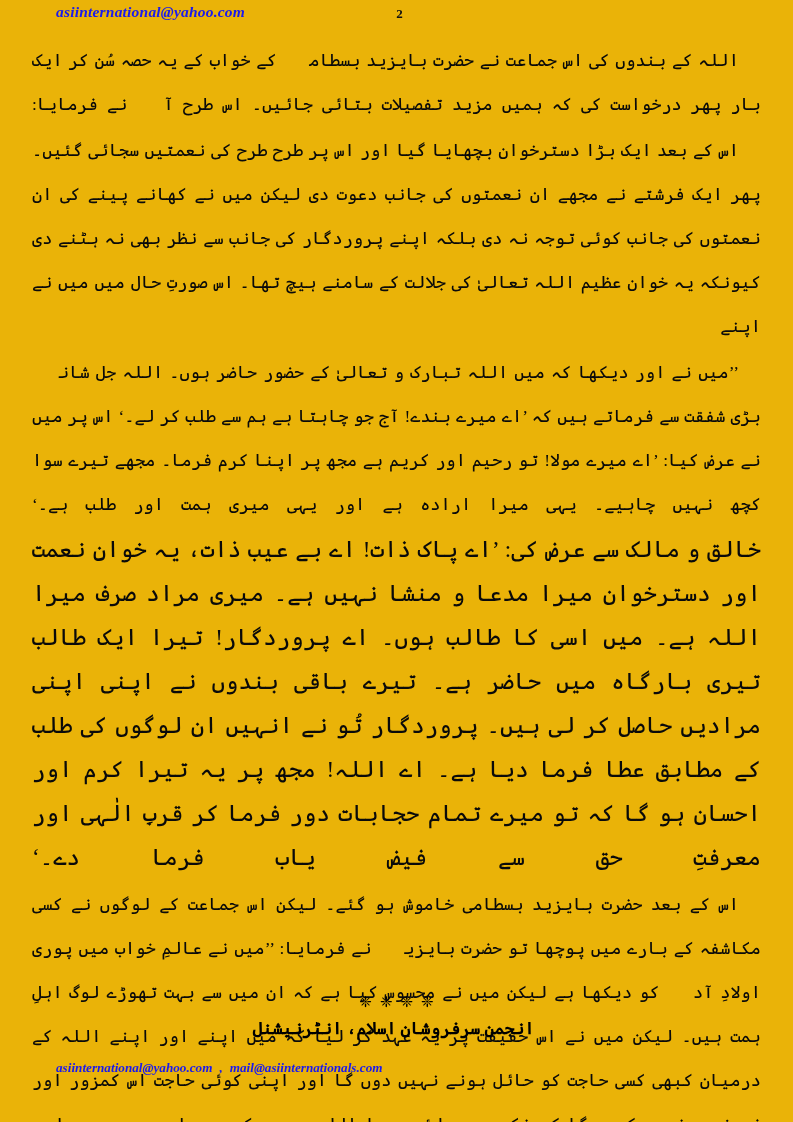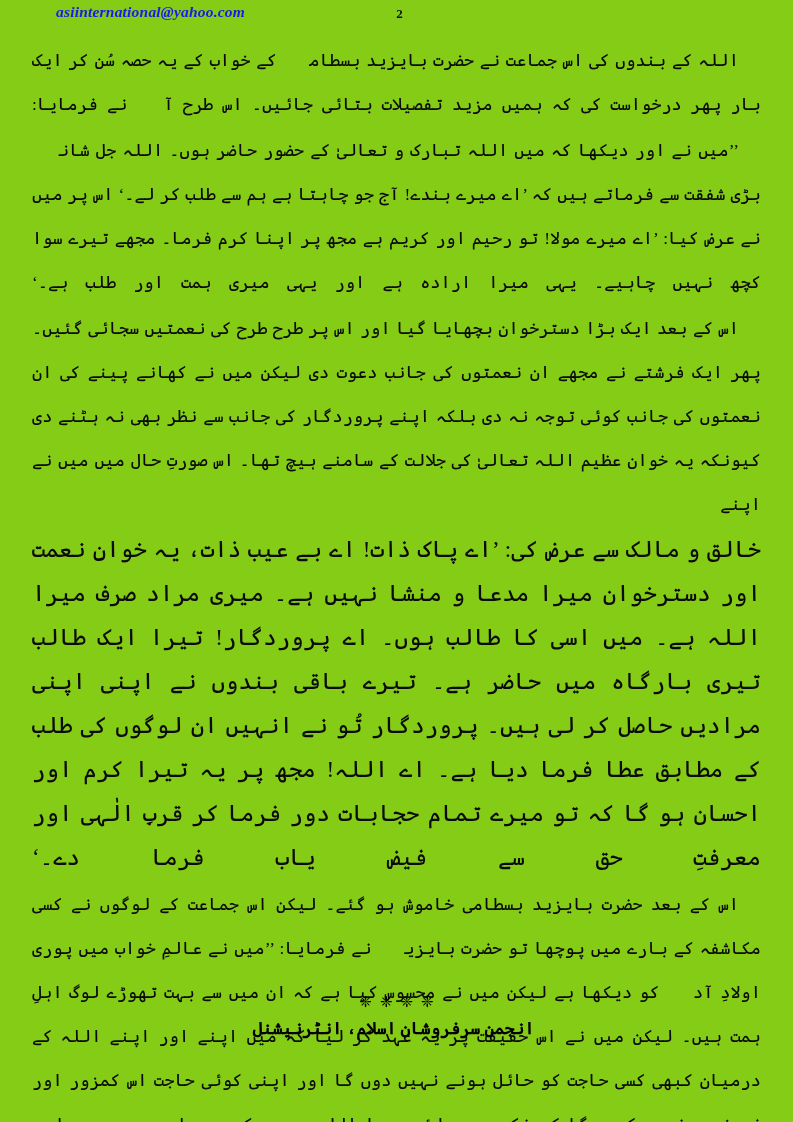--- a/index.html
+++ b/index.html
@@ -15,21 +15,21 @@
     overflow: hidden;
     font-family: "Liberation Serif", "DejaVu Serif", serif;
     -webkit-font-smoothing: antialiased;
   }
 
   .page {
     position: absolute;
     inset: 0;
     width: 793px;
     height: 1122px;
-    background: #84cc16;
+    background: #eab308;
   }
 
   
   .page-header {
     position: absolute;
     top: 0;
     left: 0;
     width: 793px;
     height: 34px;
   }
@@ -171,37 +171,40 @@
 
   <div class="page-header">
     <div class="header-email">asiinternational@yahoo.com</div>
     <div class="header-pageno">2</div>
   </div>
 
   <div class="content">
 
     <p class="para">اللہ کے بندوں کی اس جماعت نے حضرت بایزید بسطامیؒ کے خواب کے یہ حصہ سُن کر ایک بار پھر درخواست کی کہ ہمیں مزید تفصیلات بتائی جائیں۔ اس طرح آپؒ نے فرمایا:</p>
 
+    <p class="para">اس کے بعد ایک بڑا دسترخوان بچھایا گیا اور اس پر طرح طرح کی نعمتیں سجائی گئیں۔ پھر ایک فرشتے نے مجھے ان نعمتوں کی جانب دعوت دی لیکن میں نے کھانے پینے کی ان نعمتوں کی جانب کوئی توجہ نہ دی بلکہ اپنے پروردگار کی جانب سے نظر بھی نہ ہٹنے دی کیونکہ یہ خوان عظیم اللہ تعالیٰ کی جلالت کے سامنے ہیچ تھا۔ اس صورتِ حال میں میں نے اپنے</p>
+
     <p class="para">’’میں نے اور دیکھا کہ میں اللہ تبارک و تعالیٰ کے حضور حاضر ہوں۔ اللہ جل شانہٗ بڑی شفقت سے فرماتے ہیں کہ ’اے میرے بندے! آج جو چاہتا ہے ہم سے طلب کر لے۔‘ اس پر میں نے عرض کیا: ’اے میرے مولا! تو رحیم اور کریم ہے مجھ پر اپنا کرم فرما۔ مجھے تیرے سوا کچھ نہیں چاہیے۔ یہی میرا ارادہ ہے اور یہی میری ہمت اور طلب ہے۔‘</p>
-
-    <p class="para">اس کے بعد ایک بڑا دسترخوان بچھایا گیا اور اس پر طرح طرح کی نعمتیں سجائی گئیں۔ پھر ایک فرشتے نے مجھے ان نعمتوں کی جانب دعوت دی لیکن میں نے کھانے پینے کی ان نعمتوں کی جانب کوئی توجہ نہ دی بلکہ اپنے پروردگار کی جانب سے نظر بھی نہ ہٹنے دی کیونکہ یہ خوان عظیم اللہ تعالیٰ کی جلالت کے سامنے ہیچ تھا۔ اس صورتِ حال میں میں نے اپنے</p>
 
     <p class="para bold noindent">خالق و مالک سے عرض کی: ’اے پاک ذات! اے بے عیب ذات، یہ خوانِ نعمت اور دسترخوان میرا مدعا و منشا نہیں ہے۔ میری مراد صرف میرا اللہ ہے۔ میں اسی کا طالب ہوں۔ اے پروردگار! تیرا ایک طالب تیری بارگاہ میں حاضر ہے۔ تیرے باقی بندوں نے اپنی اپنی مرادیں حاصل کر لی ہیں۔ پروردگار تُو نے انہیں ان لوگوں کی طلب کے مطابق عطا فرما دیا ہے۔ اے اللہ! مجھ پر یہ تیرا کرم اور احسان ہو گا کہ تو میرے تمام حجابات دور فرما کر قربِ الٰہی اور معرفتِ حق سے فیض یاب فرما دے۔‘</p>
 
 
     <p class="para">اس کے بعد حضرت بایزید بسطامی خاموش ہو گئے۔ لیکن اس جماعت کے لوگوں نے کسی مکاشفہ کے بارے میں پوچھا تو حضرت بایزیدؒ نے فرمایا: ’’میں نے عالمِ خواب میں پوری اولادِ آدمؑ کو دیکھا ہے لیکن میں نے محسوس کیا ہے کہ ان میں سے بہت تھوڑے لوگ اہلِ ہمت ہیں۔ لیکن میں نے اس حقیقت پر یہ عہد کر لیا کہ میں اپنے اور اپنے اللہ کے درمیان کبھی کسی حاجت کو حائل ہونے نہیں دوں گا اور اپنی کوئی حاجت اس کمزور اور ضعیف سے نہیں کہوں گا کیونکہ میرے لئے میرا اللہ ہی سب کچھ ہے اور وہی میرے لیے کافی ہے۔‘</p>
 
   </div>
 
   <div class="page-footer">
 
     <div class="ornament-row">
       <span class="orn">❈</span><span class="orn">❈</span><span class="orn">❈</span><span class="orn">❈</span>
     </div>
 
     <div class="org-name">انجمن سرفروشان اسلام، انٹرنیشنل</div>
 
     <div class="footer-links">
+      <div class="footer-emails">
+        <span>asiinternational@yahoo.com</span><span class="sep">,</span><span>mail@asiinternationals.com</span>
+      </div>
     </div>
 
   </div>
 
 </div>
 
 </body></html>

